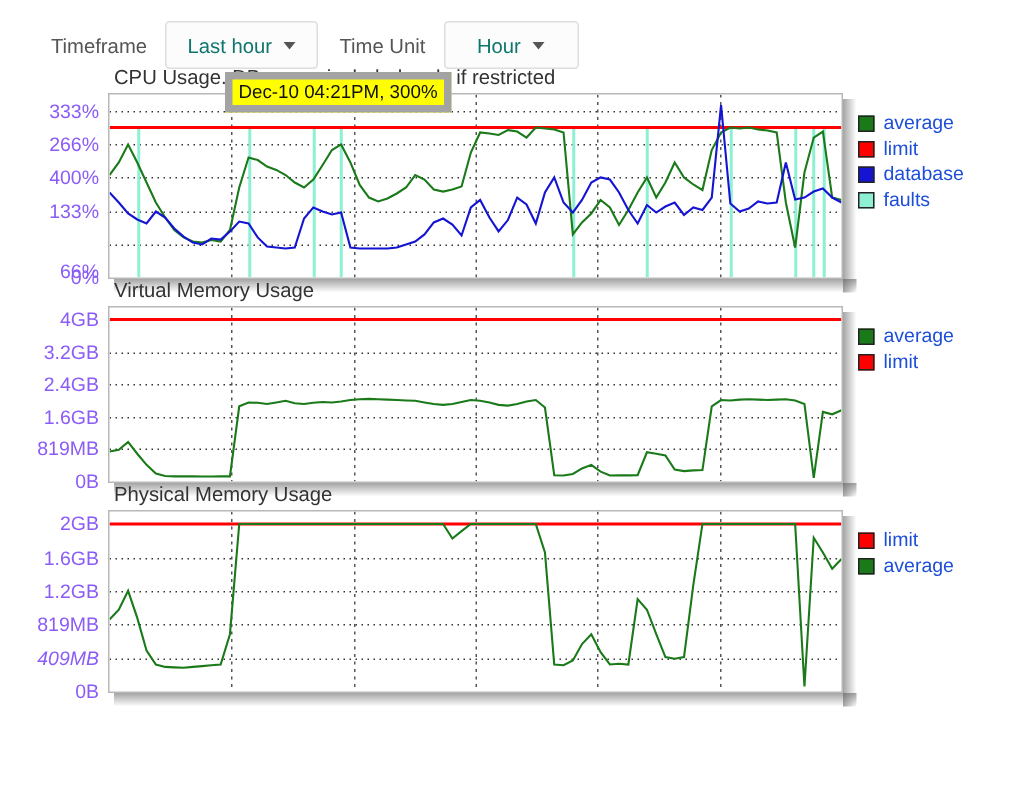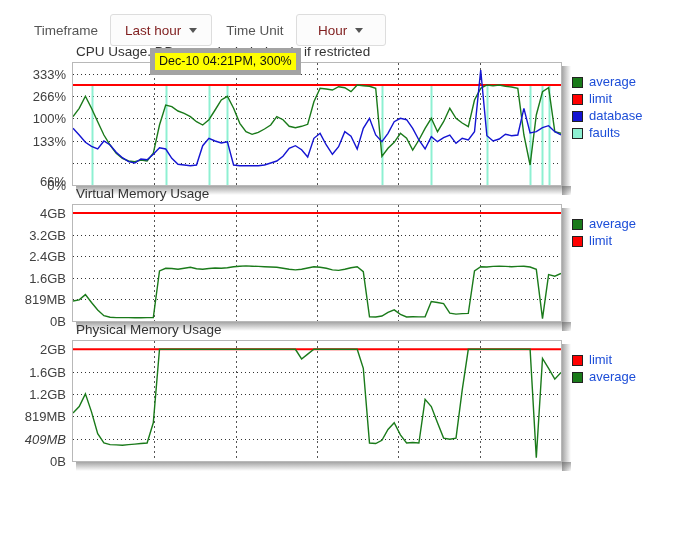--- a/index.html
+++ b/index.html
@@ -34,21 +34,21 @@
     display: inline-flex;
     align-items: center;
     justify-content: center;
     min-width: 90px;
     height: 32px;
     padding: 0 14px;
     border: 1px solid #dddddd;
     background: #fcfcfc;
     border-radius: 3px;
     font-size: 13.5px;
-    color: #7f1d1d;
+    color: #0f766e;
     cursor: pointer;
     margin-right: 14px;
     box-sizing: border-box;
   }
   .dropdown .caret {
     margin-left: 8px;
     width: 0;
     height: 0;
     border-left: 4px solid transparent;
     border-right: 4px solid transparent;
@@ -76,21 +76,21 @@
   
   .yaxis {
     width: 72px;
     position: relative;
     flex: 0 0 72px;
   }
   .ytick {
     position: absolute;
     right: 6px;
     font-size: 13px;
-    color: #404040;
+    color: #8b5cf6;
     transform: translateY(-50%);
     white-space: nowrap;
   }
 
   
   .plot-wrap {
     position: relative;
     flex: 0 0 auto;
   }
   .plot {
@@ -173,21 +173,21 @@
     <span class="caret"></span>
   </div>
 </div>
 
 <div class="chart-block">
   <div class="chart-title">CPU Usage. DB usage included, only if restricted</div>
   <div class="chart-row">
     <div class="yaxis" id="yaxis0" style="height: 124px;">
         <div class="ytick" style="top: 12px;">333%</div>
         <div class="ytick" style="top: 34.3333px;">266%</div>
-        <div class="ytick" style="top: 56.3333px;">100%</div>
+        <div class="ytick" style="top: 56.3333px;">400%</div>
         <div class="ytick" style="top: 78.6667px;">133%</div>
         <div class="ytick" style="top: 119px;">66%</div>
         <div class="ytick" style="top: 123px;">0%</div>
       </div>
     <div class="plot-wrap">
       <div class="plot" id="plot0" style="width: 488px; height: 122px;">
           <svg width="488" height="122">
             <line x1="0" x2="488" y1="11.5" y2="11.5" stroke="#333333" stroke-width="1" stroke-dasharray="1,3"></line>
             <line x1="0" x2="488" y1="33.5" y2="33.5" stroke="#333333" stroke-width="1" stroke-dasharray="1,3"></line>
             <line x1="0" x2="488" y1="55.5" y2="55.5" stroke="#333333" stroke-width="1" stroke-dasharray="1,3"></line>

